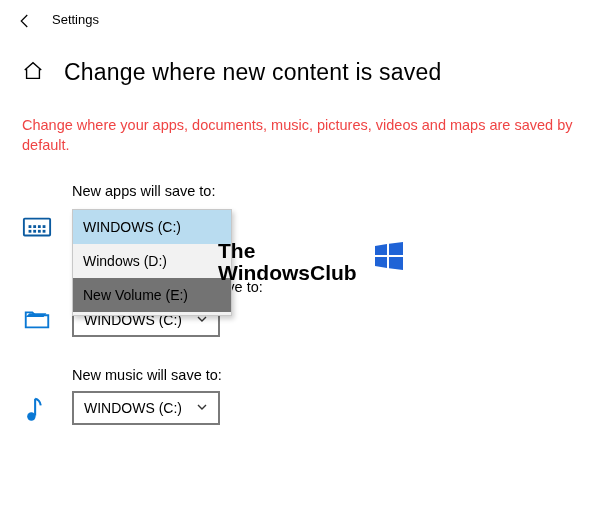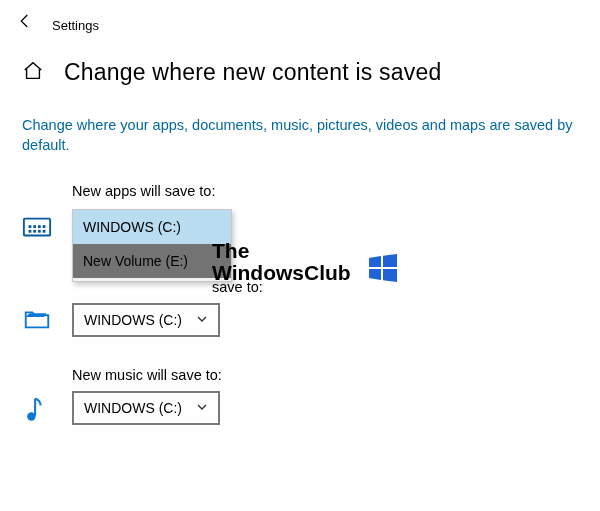--- a/index.html
+++ b/index.html
@@ -9,21 +9,21 @@
     font-size: 14px;
     color: #000;
     background: #fff;
     width: 600px;
     height: 511px;
     overflow: hidden;
     position: relative;
   }
   .topbar {
     display: flex;
-    align-items: flex-end;
+    align-items: flex-start;
     padding: 12px 16px 8px 16px;
   }
   .back-arrow {
     font-size: 18px;
     line-height: 1;
     width: 24px;
   }
   .topbar-title {
     font-size: 13px;
     margin-left: 12px;
@@ -40,21 +40,21 @@
   .page-title {
     font-size: 23px;
     font-weight: 400;
     margin-left: 14px;
     letter-spacing: 0.2px;
   }
   .description {
     padding: 22px 22px 0 22px;
     font-size: 14.5px;
     line-height: 1.35;
-    color: #0369a1;
+    color: #ef4444;
   }
   .section {
     padding-left: 72px;
     padding-right: 22px;
     position: relative;
     margin-top: 28px;
   }
   .section-label {
     font-size: 14.5px;
     margin-bottom: 8px;
@@ -104,25 +104,25 @@
     background: #f2f2f2;
   }
   .dropdown-option.selected {
     background: #b9dcf0;
   }
   .dropdown-option.hover {
     background: #737373;
   }
   .watermark {
     position: absolute;
-    left: 212px;
+    left: 218px;
     top: 240px;
     z-index: 6;
     display: flex;
-    align-items: flex-end;
+    align-items: flex-start;
     gap: 16px;
   }
   .watermark-logo {
     width: 32px;
     height: 32px;
   }
   .watermark-text {
     font-size: 21px;
     font-weight: 700;
     line-height: 1.05;
@@ -169,20 +169,21 @@
       <rect x="7" y="13" width="3" height="3" fill="#0a5aa0"></rect>
       <rect x="12" y="13" width="3" height="3" fill="#0a5aa0"></rect>
       <rect x="17" y="13" width="3" height="3" fill="#0a5aa0"></rect>
       <rect x="22" y="13" width="3" height="3" fill="#0a5aa0"></rect>
     </svg>
   </div>
   <div class="section-label">New apps will save to:</div>
 
   <div class="dropdown-popup">
     <div class="dropdown-option selected">WINDOWS (C:)</div>
+    <div class="dropdown-option">Windows (D:)</div>
     <div class="dropdown-option hover">New Volume (E:)</div>
   </div>
 </div>
 
 <div class="section" style="margin-top:80px;">
   <div class="section-icon" style="top:24px;">
     <svg viewBox="0 0 32 32">
       <path d="M4 10 h7 l3 3 h14 v13 h-24 z" stroke="#0a78d4" stroke-width="2" fill="none"></path>
       <path d="M4 15 l4 -4 h18 l-3 4 z" fill="#0a78d4"></path>
     </svg>

